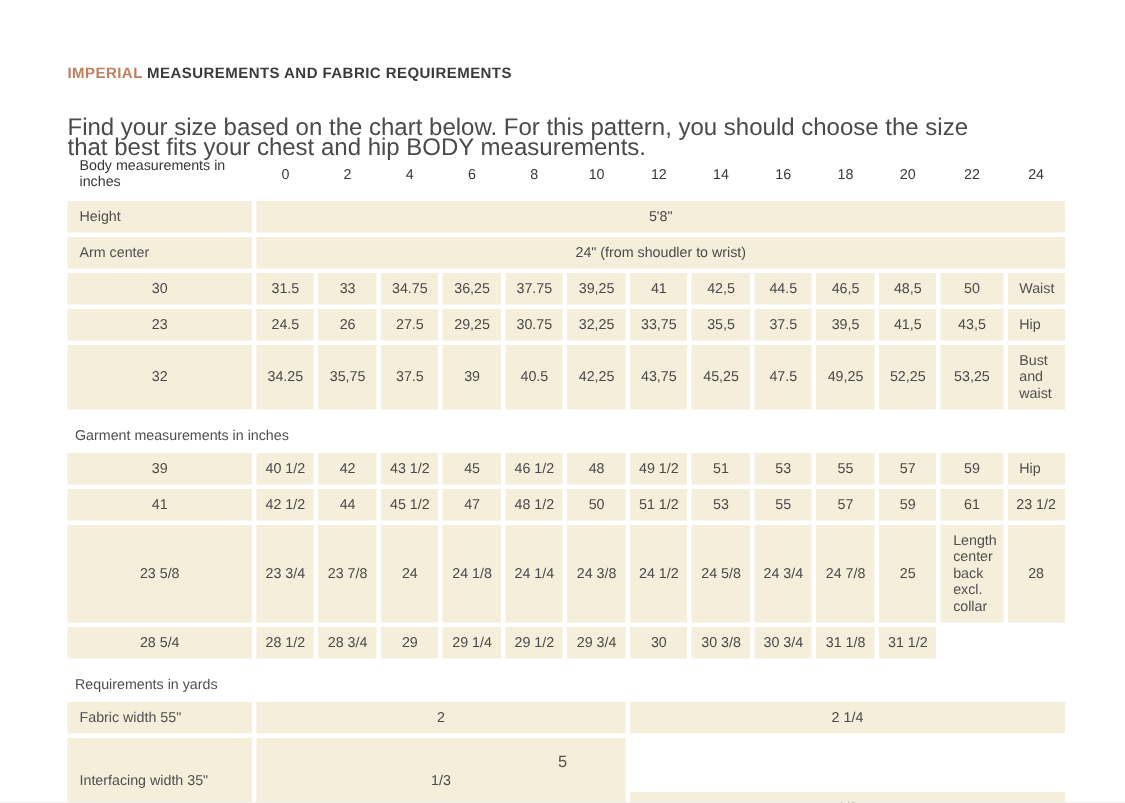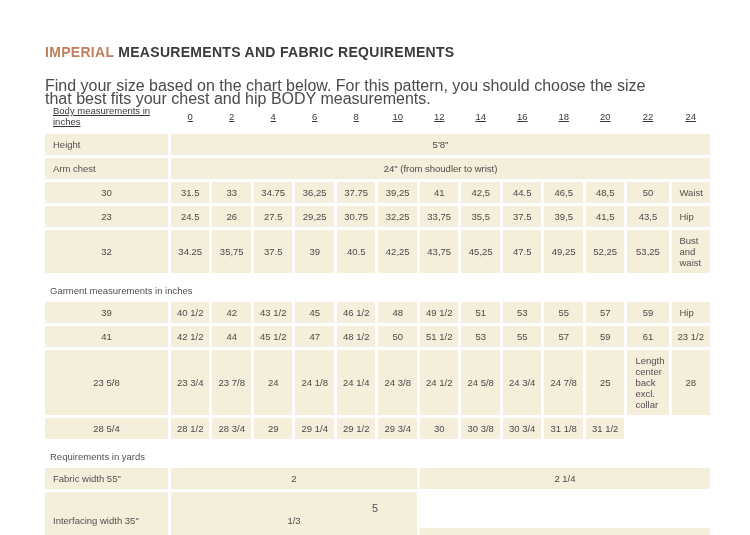--- a/index.html
+++ b/index.html
@@ -6,21 +6,21 @@
   .page {
     position: relative;
     width: 750px; height: 535px;
     margin: 0 auto;
     background: #ffffff;
     font-family: "Liberation Sans", sans-serif;
     overflow: hidden;
   }
   .title {
     position: absolute; left: 45px; top: 44px;
-    font-size: 14px; font-weight: bold; letter-spacing: 0.3px;
+    font-size: 10px; font-weight: bold; letter-spacing: 0.3px;
     color: #3a3a3a; white-space: nowrap;
   }
   .title .accent { color: var(--accent, #c17f5e); }
   .intro {
     position: absolute; left: 45px; top: 63px; width: 618px;
     font-size: 16px; line-height: 13px; color: #4a4a4a;
   }
   .table {
     position: absolute; left: 45px; top: 102px; width: 665px;
     display: grid;
@@ -33,21 +33,21 @@
     display: flex; align-items: center; justify-content: center;
     text-align: center;
     padding: 5px 1px; min-height: 11px; line-height: 11px;
     box-sizing: border-box;
   }
   .label-cell {
     justify-content: flex-start; text-align: left;
     padding-left: 8px; padding-right: 4px; color: #505050;
   }
   .label-cell .lines { display: flex; flex-direction: column; }
-  .header-cell { background: transparent; color: #383838; padding-top: 3px; padding-bottom: 4px; text-decoration: underline; }
+  .header-cell { background: transparent; color: #383838; padding-top: 3px; padding-bottom: 4px; }
   .section-cell {
     background: transparent; color: #4f4f4f;
     justify-content: flex-start; text-align: left;
     padding: 9px 1px 3px 5px;
   }
   .page-number {
     position: absolute; left: 0; top: 502px; width: 100%;
     text-align: center; font-size: 11px; color: #555555;
   }
 </style>
@@ -70,21 +70,21 @@
       <div class="cell header-cell">10</div>
       <div class="cell header-cell">12</div>
       <div class="cell header-cell">14</div>
       <div class="cell header-cell">16</div>
       <div class="cell header-cell">18</div>
       <div class="cell header-cell">20</div>
       <div class="cell header-cell">22</div>
       <div class="cell header-cell">24</div>
       <div class="cell label-cell">Height</div>
       <div class="cell merged-cell" style="grid-column: span 13;">5'8"</div>
-      <div class="cell label-cell">Arm chest</div>
+      <div class="cell label-cell">Arm center</div>
       <div class="cell merged-cell" style="grid-column: span 13;">24" (from shoudler to wrist)</div>
       <div class="cell value-cell">30</div>
       <div class="cell value-cell">31.5</div>
       <div class="cell value-cell">33</div>
       <div class="cell value-cell">34.75</div>
       <div class="cell value-cell">36,25</div>
       <div class="cell value-cell">37.75</div>
       <div class="cell value-cell">39,25</div>
       <div class="cell value-cell">41</div>
       <div class="cell value-cell">42,5</div>

